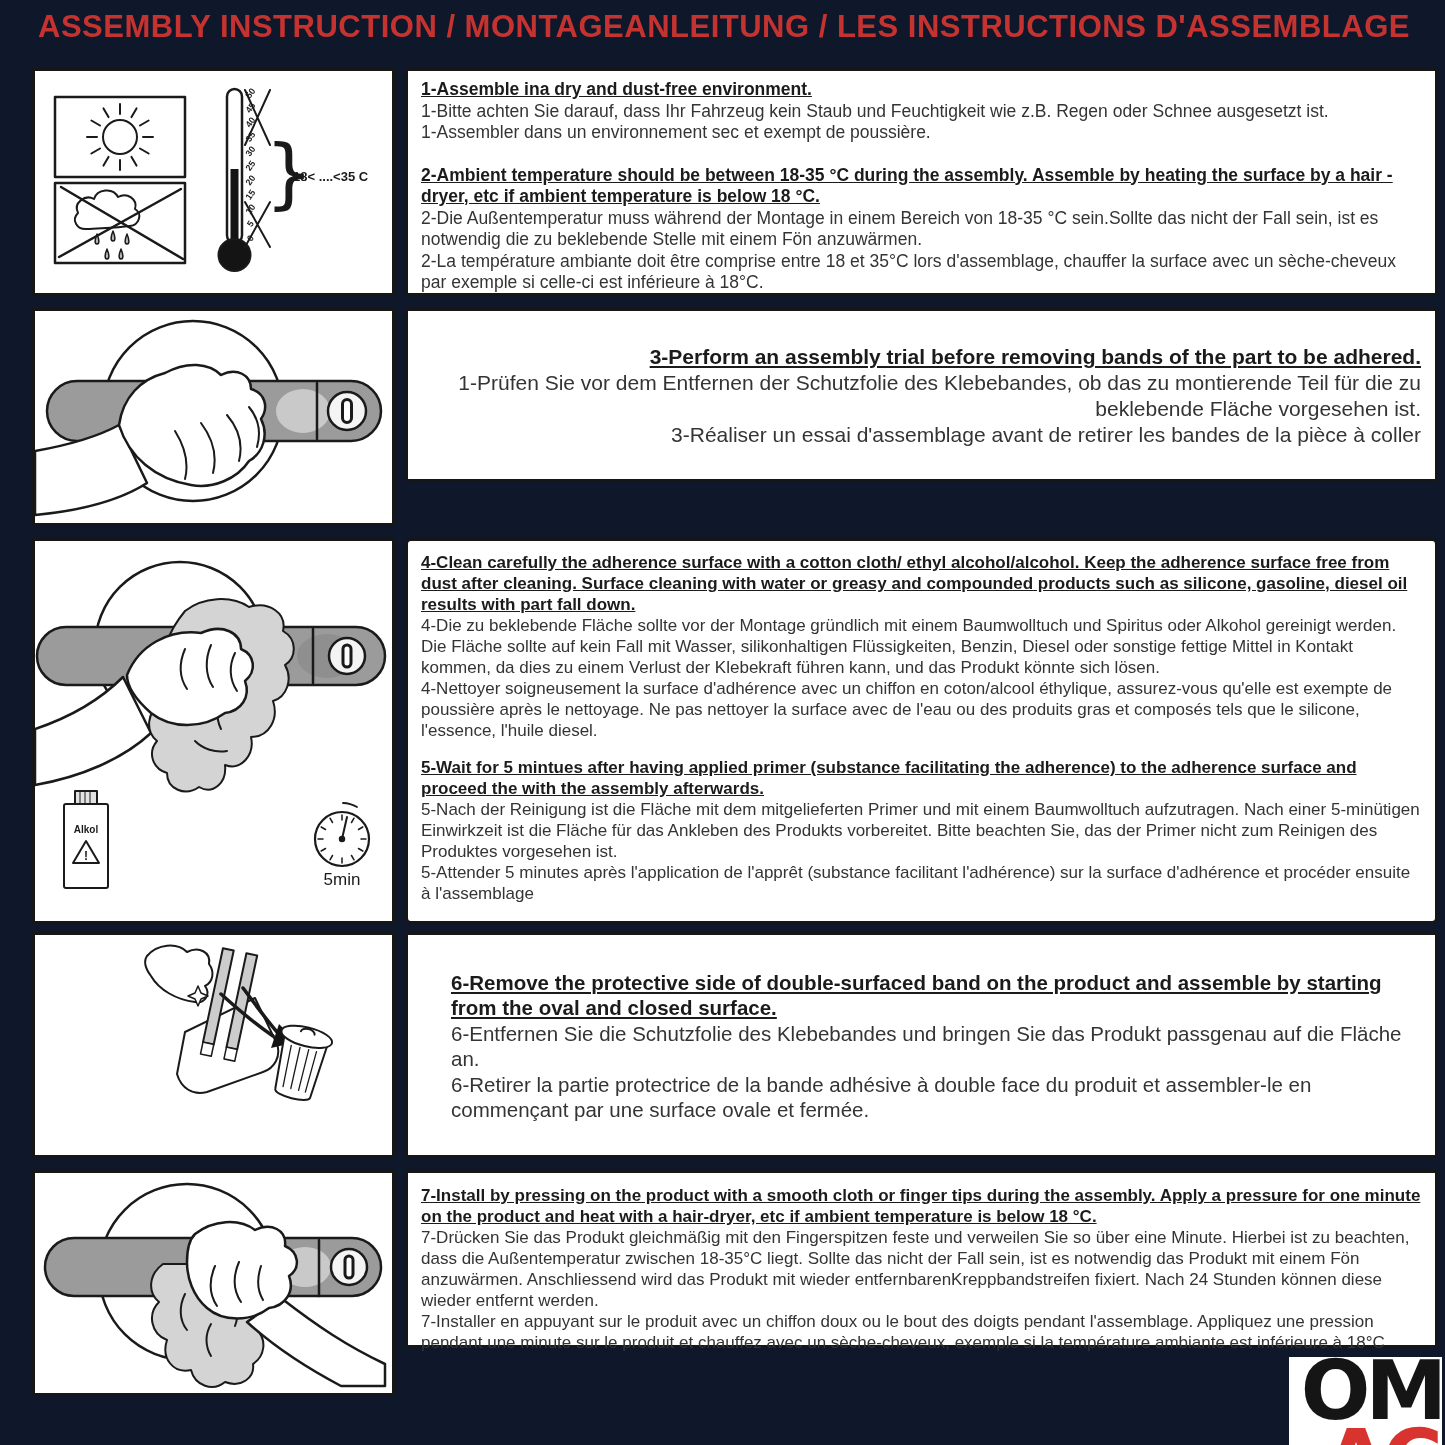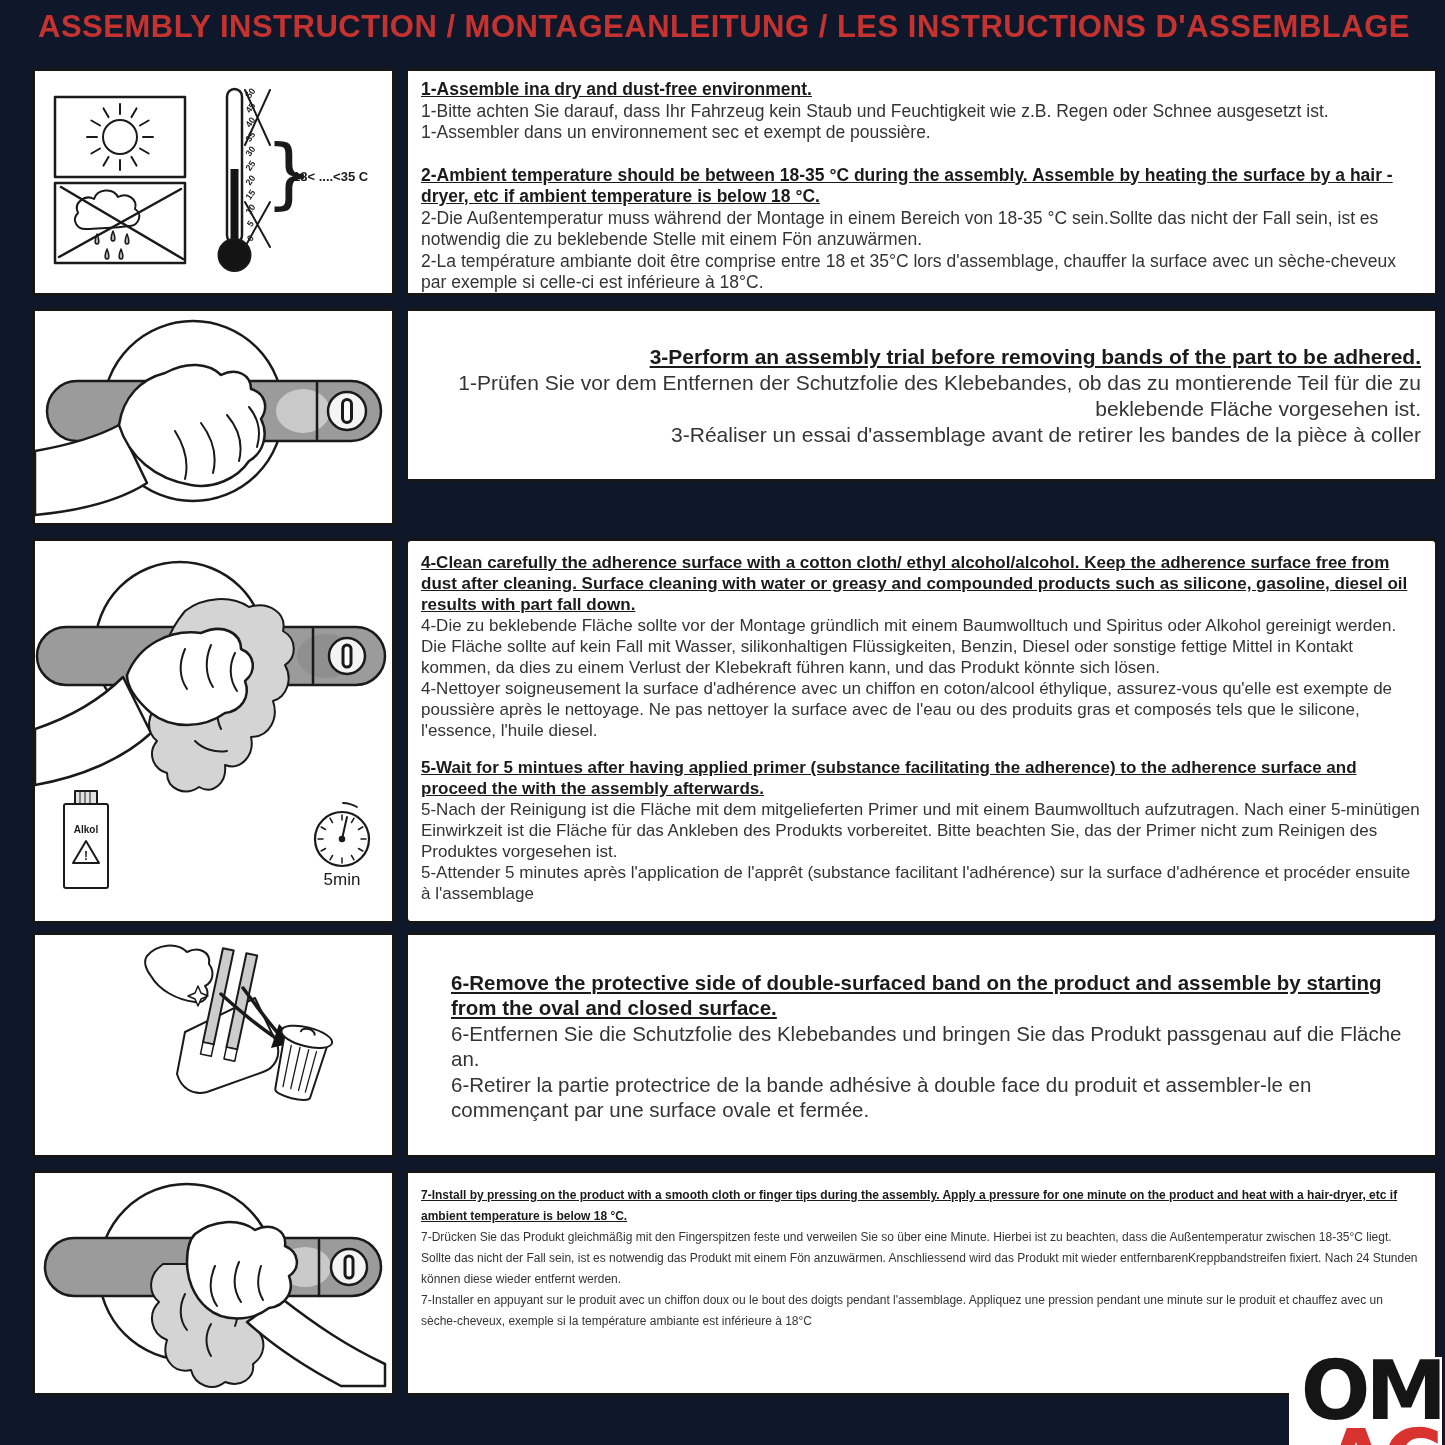--- a/index.html
+++ b/index.html
@@ -18,21 +18,21 @@
   #ill1{top:68px;height:228px;}
   #txt1{top:68px;height:228px;font-size:17.5px;line-height:21.5px;}
   #ill2{top:308px;height:218px;}
   #txt2{top:308px;height:174px;font-size:21px;line-height:26px;display:flex;flex-direction:column;justify-content:center;text-align:right;}
   #ill3{top:538px;height:386px;}
   #txt3{top:538px;height:386px;font-size:17px;line-height:21px;padding-top:11px;border-radius:6px;}
   #txt3 .gap{height:16px;}
   #ill4{top:932px;height:226px;}
   #txt4{top:932px;height:226px;font-size:20.5px;line-height:25.5px;display:flex;flex-direction:column;justify-content:center;padding-left:43px;}
   #ill5{top:1170px;height:226px;}
-  #txt5{top:1170px;height:226px;font-size:12px;line-height:21px;padding-top:12px;}
+  #txt5{top:1170px;height:178px;font-size:17px;line-height:21px;padding-top:12px;}
   .logo{position:absolute;right:3px;bottom:0;height:88px;background:#fff;z-index:5;
         display:flex;align-items:flex-end;padding-left:12px;
         font-family:"DejaVu Sans",sans-serif;font-weight:bold;font-size:82px;
         line-height:0.84;letter-spacing:-5px;flex-direction:column;}
   .logo .lb{color:#151515;}
   .logo .lr{color:#d8332e;padding-right:4px;}
 </style>
 </head>
 <body>
 

